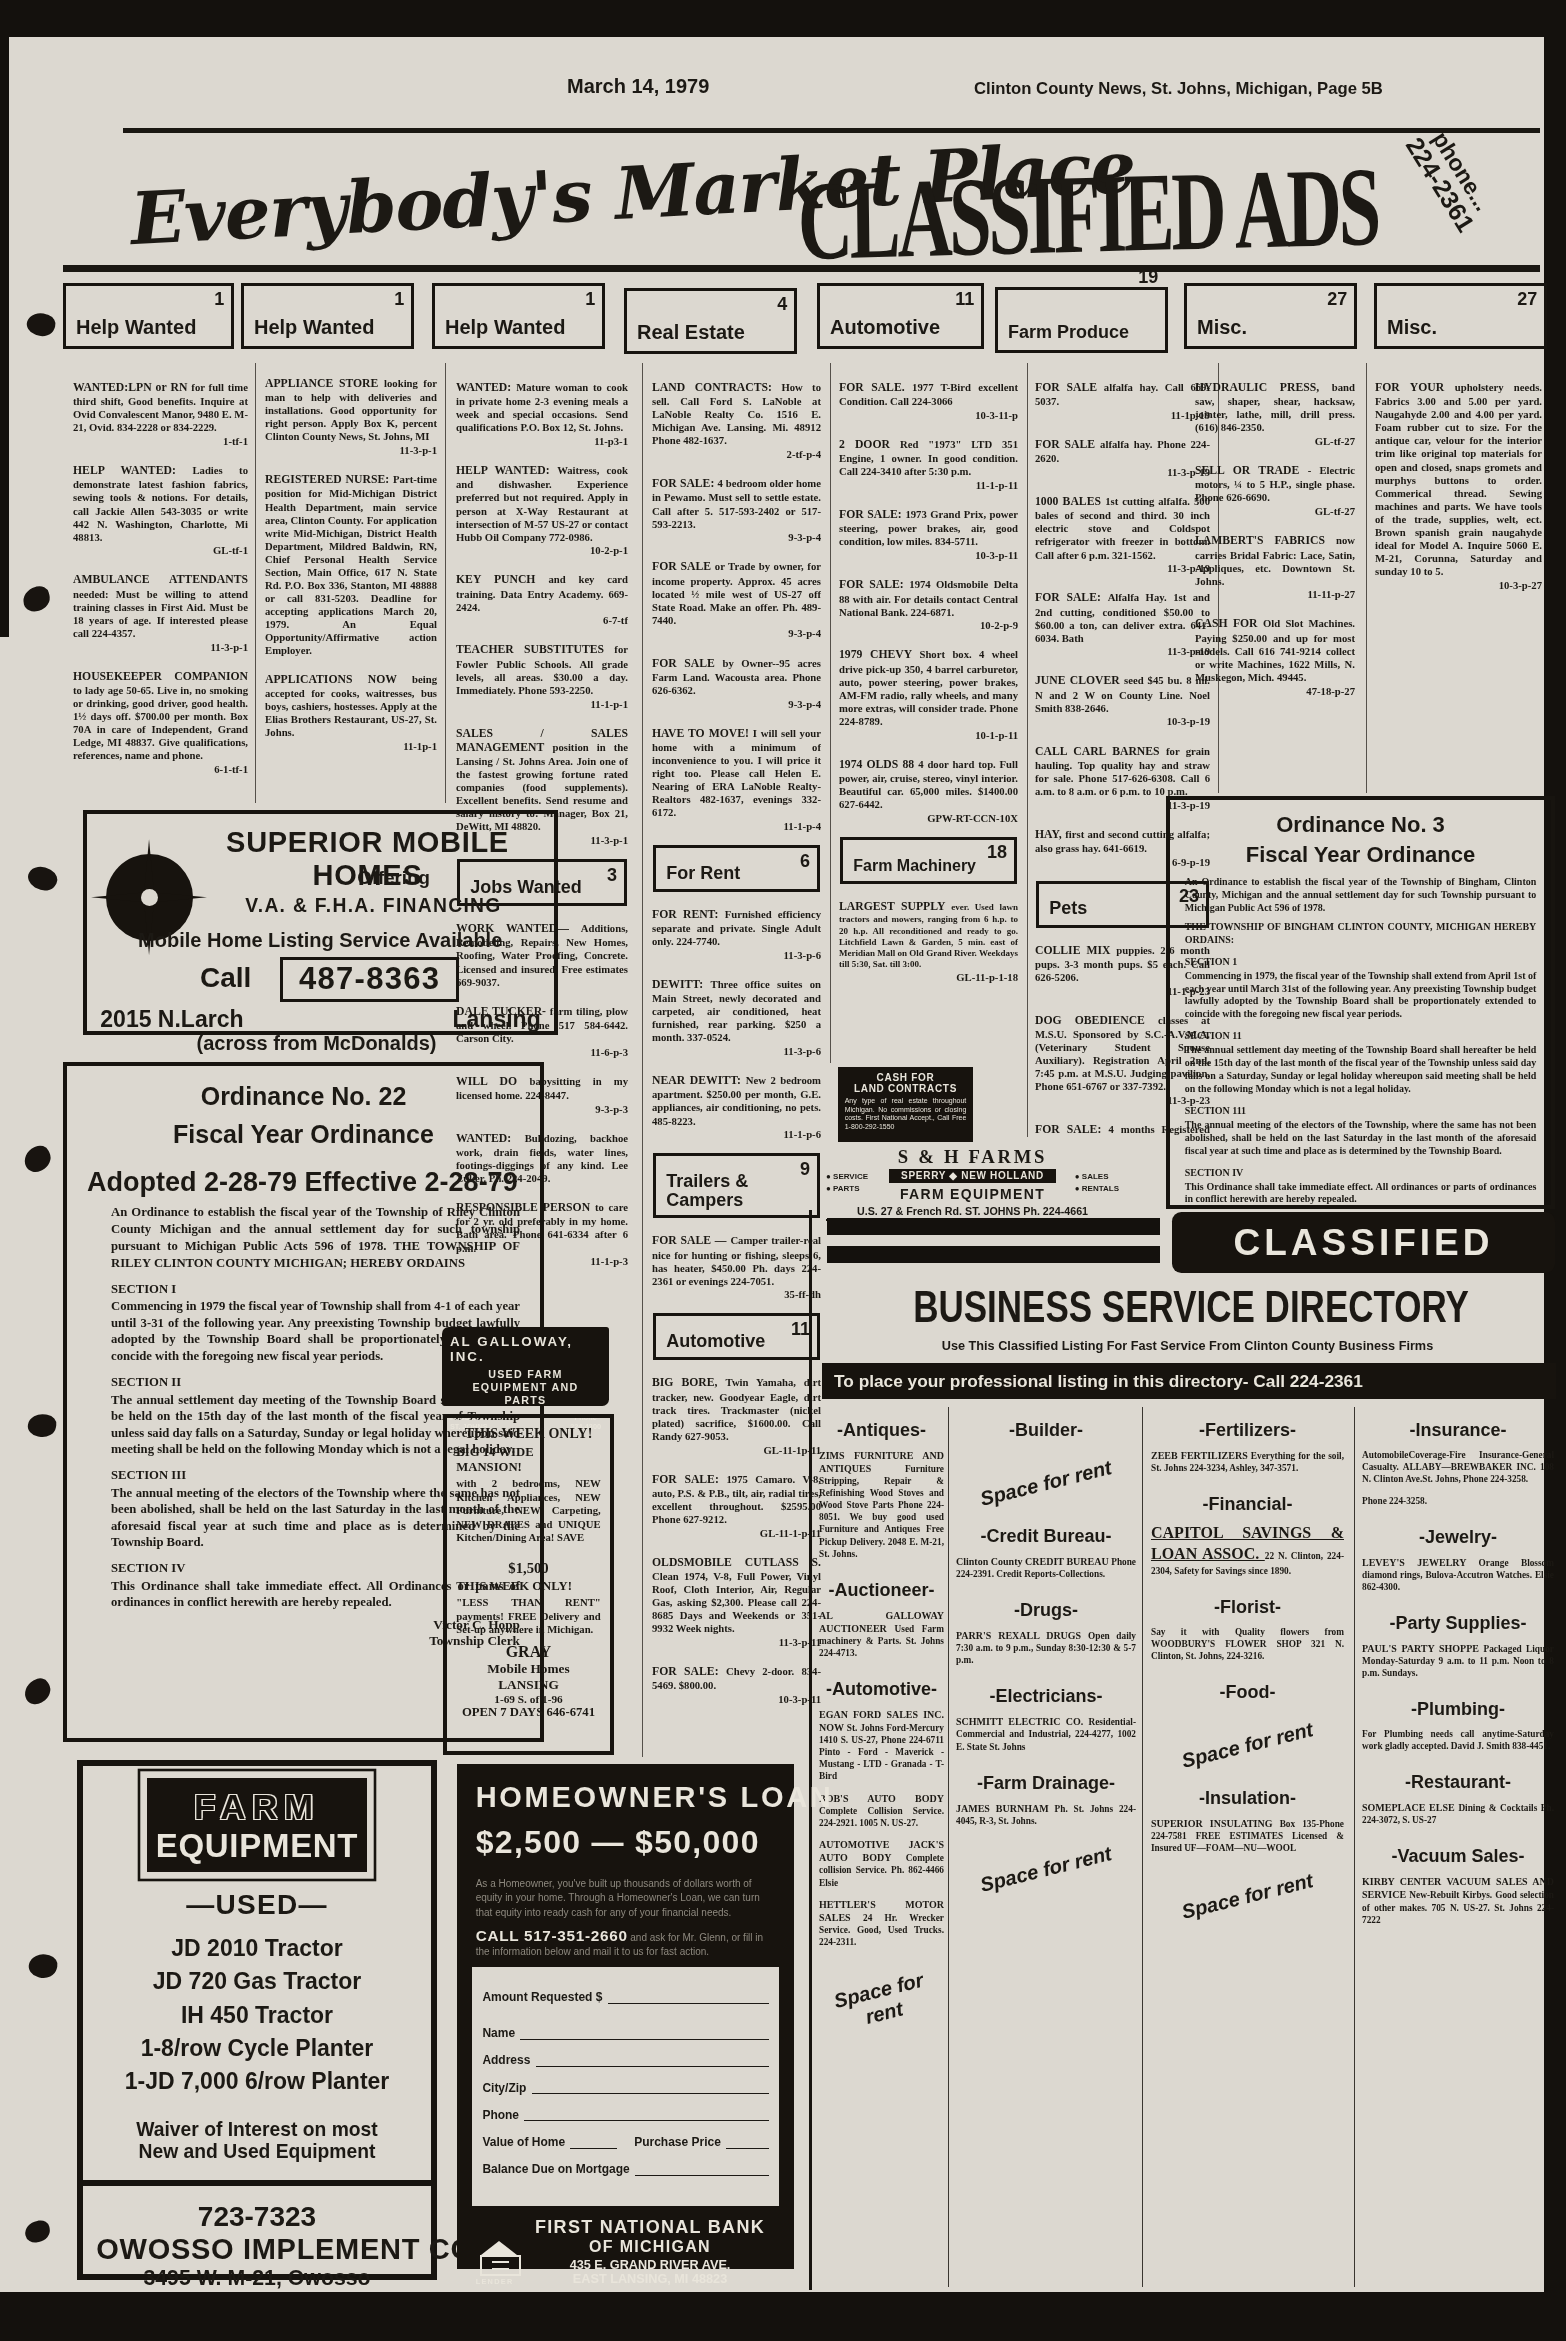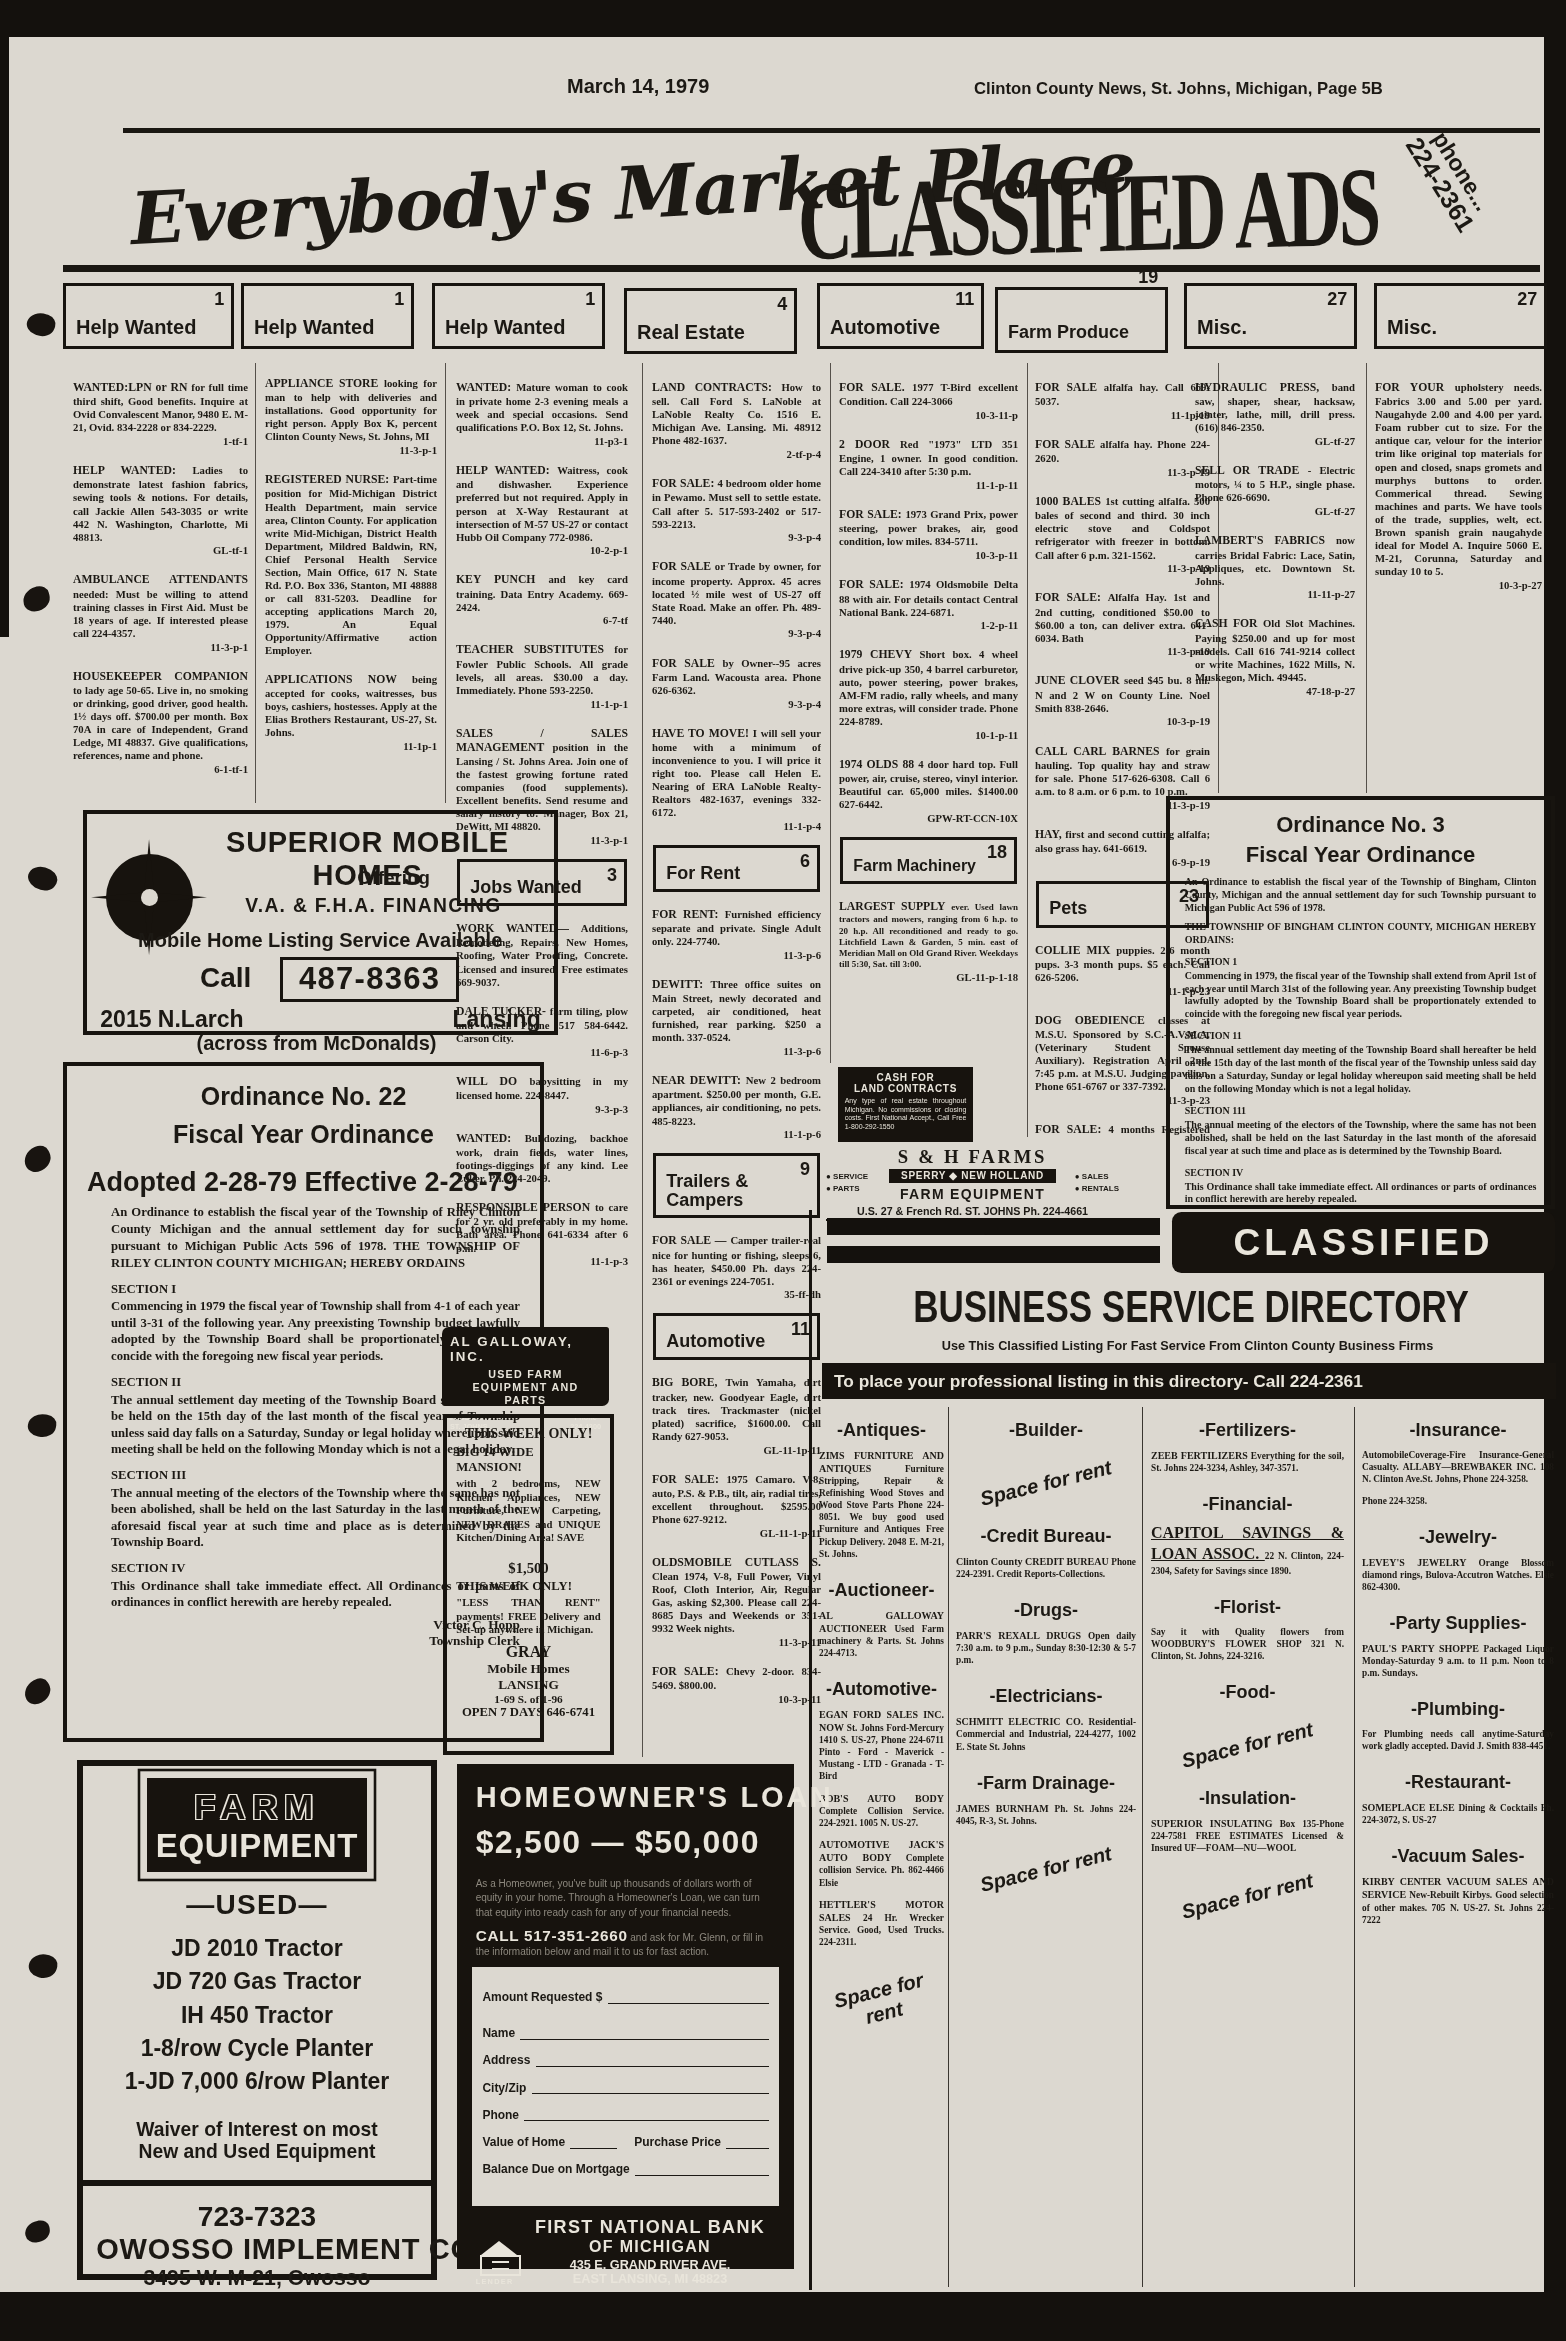--- a/index.html
+++ b/index.html
@@ -187,21 +187,21 @@
         <div class="ad"><span class="lead">OLDSMOBILE CUTLASS S. </span><span>Clean 1974, V-8, Full Power, Vinyl Roof, Cloth Interior, Air, Regular Gas, asking $2,300. Please call 224-8685 Days and Weekends or 351-9932 Week nights.</span><span class="tag">11-3-p-11</span></div>
         <div class="ad"><span class="lead">FOR SALE: </span><span>Chevy 2-door. 834-5469. $800.00.</span><span class="tag">10-3-p-11</span></div>
       </div>
   </div>
 
   <div class="abs col" style="left:839px;top:365px;width:179px;height:699px">
     <div>
         <div class="ad"><span class="lead">FOR SALE. </span><span>1977 T-Bird excellent Condition. Call 224-3066</span><span class="tag">10-3-11-p</span></div>
         <div class="ad"><span class="lead">2 DOOR </span><span>Red "1973" LTD 351 Engine, 1 owner. In good condition. Call 224-3410 after 5:30 p.m.</span><span class="tag">11-1-p-11</span></div>
         <div class="ad"><span class="lead">FOR SALE: </span><span>1973 Grand Prix, power steering, power brakes, air, good condition, low miles. 834-5711.</span><span class="tag">10-3-p-11</span></div>
-        <div class="ad"><span class="lead">FOR SALE: </span><span>1974 Oldsmobile Delta 88 with air. For details contact Central National Bank. 224-6871.</span><span class="tag">1-2-p-11</span></div>
+        <div class="ad"><span class="lead">FOR SALE: </span><span>1974 Oldsmobile Delta 88 with air. For details contact Central National Bank. 224-6871.</span><span class="tag">10-2-p-9</span></div>
         <div class="ad"><span class="lead">1979 CHEVY </span><span>Short box. 4 wheel drive pick-up 350, 4 barrel carburetor, auto, power steering, power brakes, AM-FM radio, rally wheels, and many more extras, will consider trade. Phone 224-8789.</span><span class="tag">10-1-p-11</span></div>
         <div class="ad"><span class="lead">1974 OLDS 88 </span><span>4 door hard top. Full power, air, cruise, stereo, vinyl interior. Beautiful car. 65,000 miles. $1400.00 627-6442.</span><span class="tag">GPW-RT-CCN-10X</span></div>
       </div>
     <div class="inner-box">
       <span class="cat-label" style="font-size:16px">Farm Machinery</span>
       <span class="cat-num">18</span>
       </div>
     <div class="small-ads">
         <div class="ad"><span class="lead">LARGEST SUPPLY </span><span>ever. Used lawn tractors and mowers, ranging from 6 h.p. to 20 h.p. All reconditioned and ready to go. Litchfield Lawn &amp; Garden, 5 min. east of Meridian Mall on Old Grand River. Weekdays till 5:30, Sat. till 3:00.</span><span class="tag">GL-11-p-1-18</span></div>
       </div>

